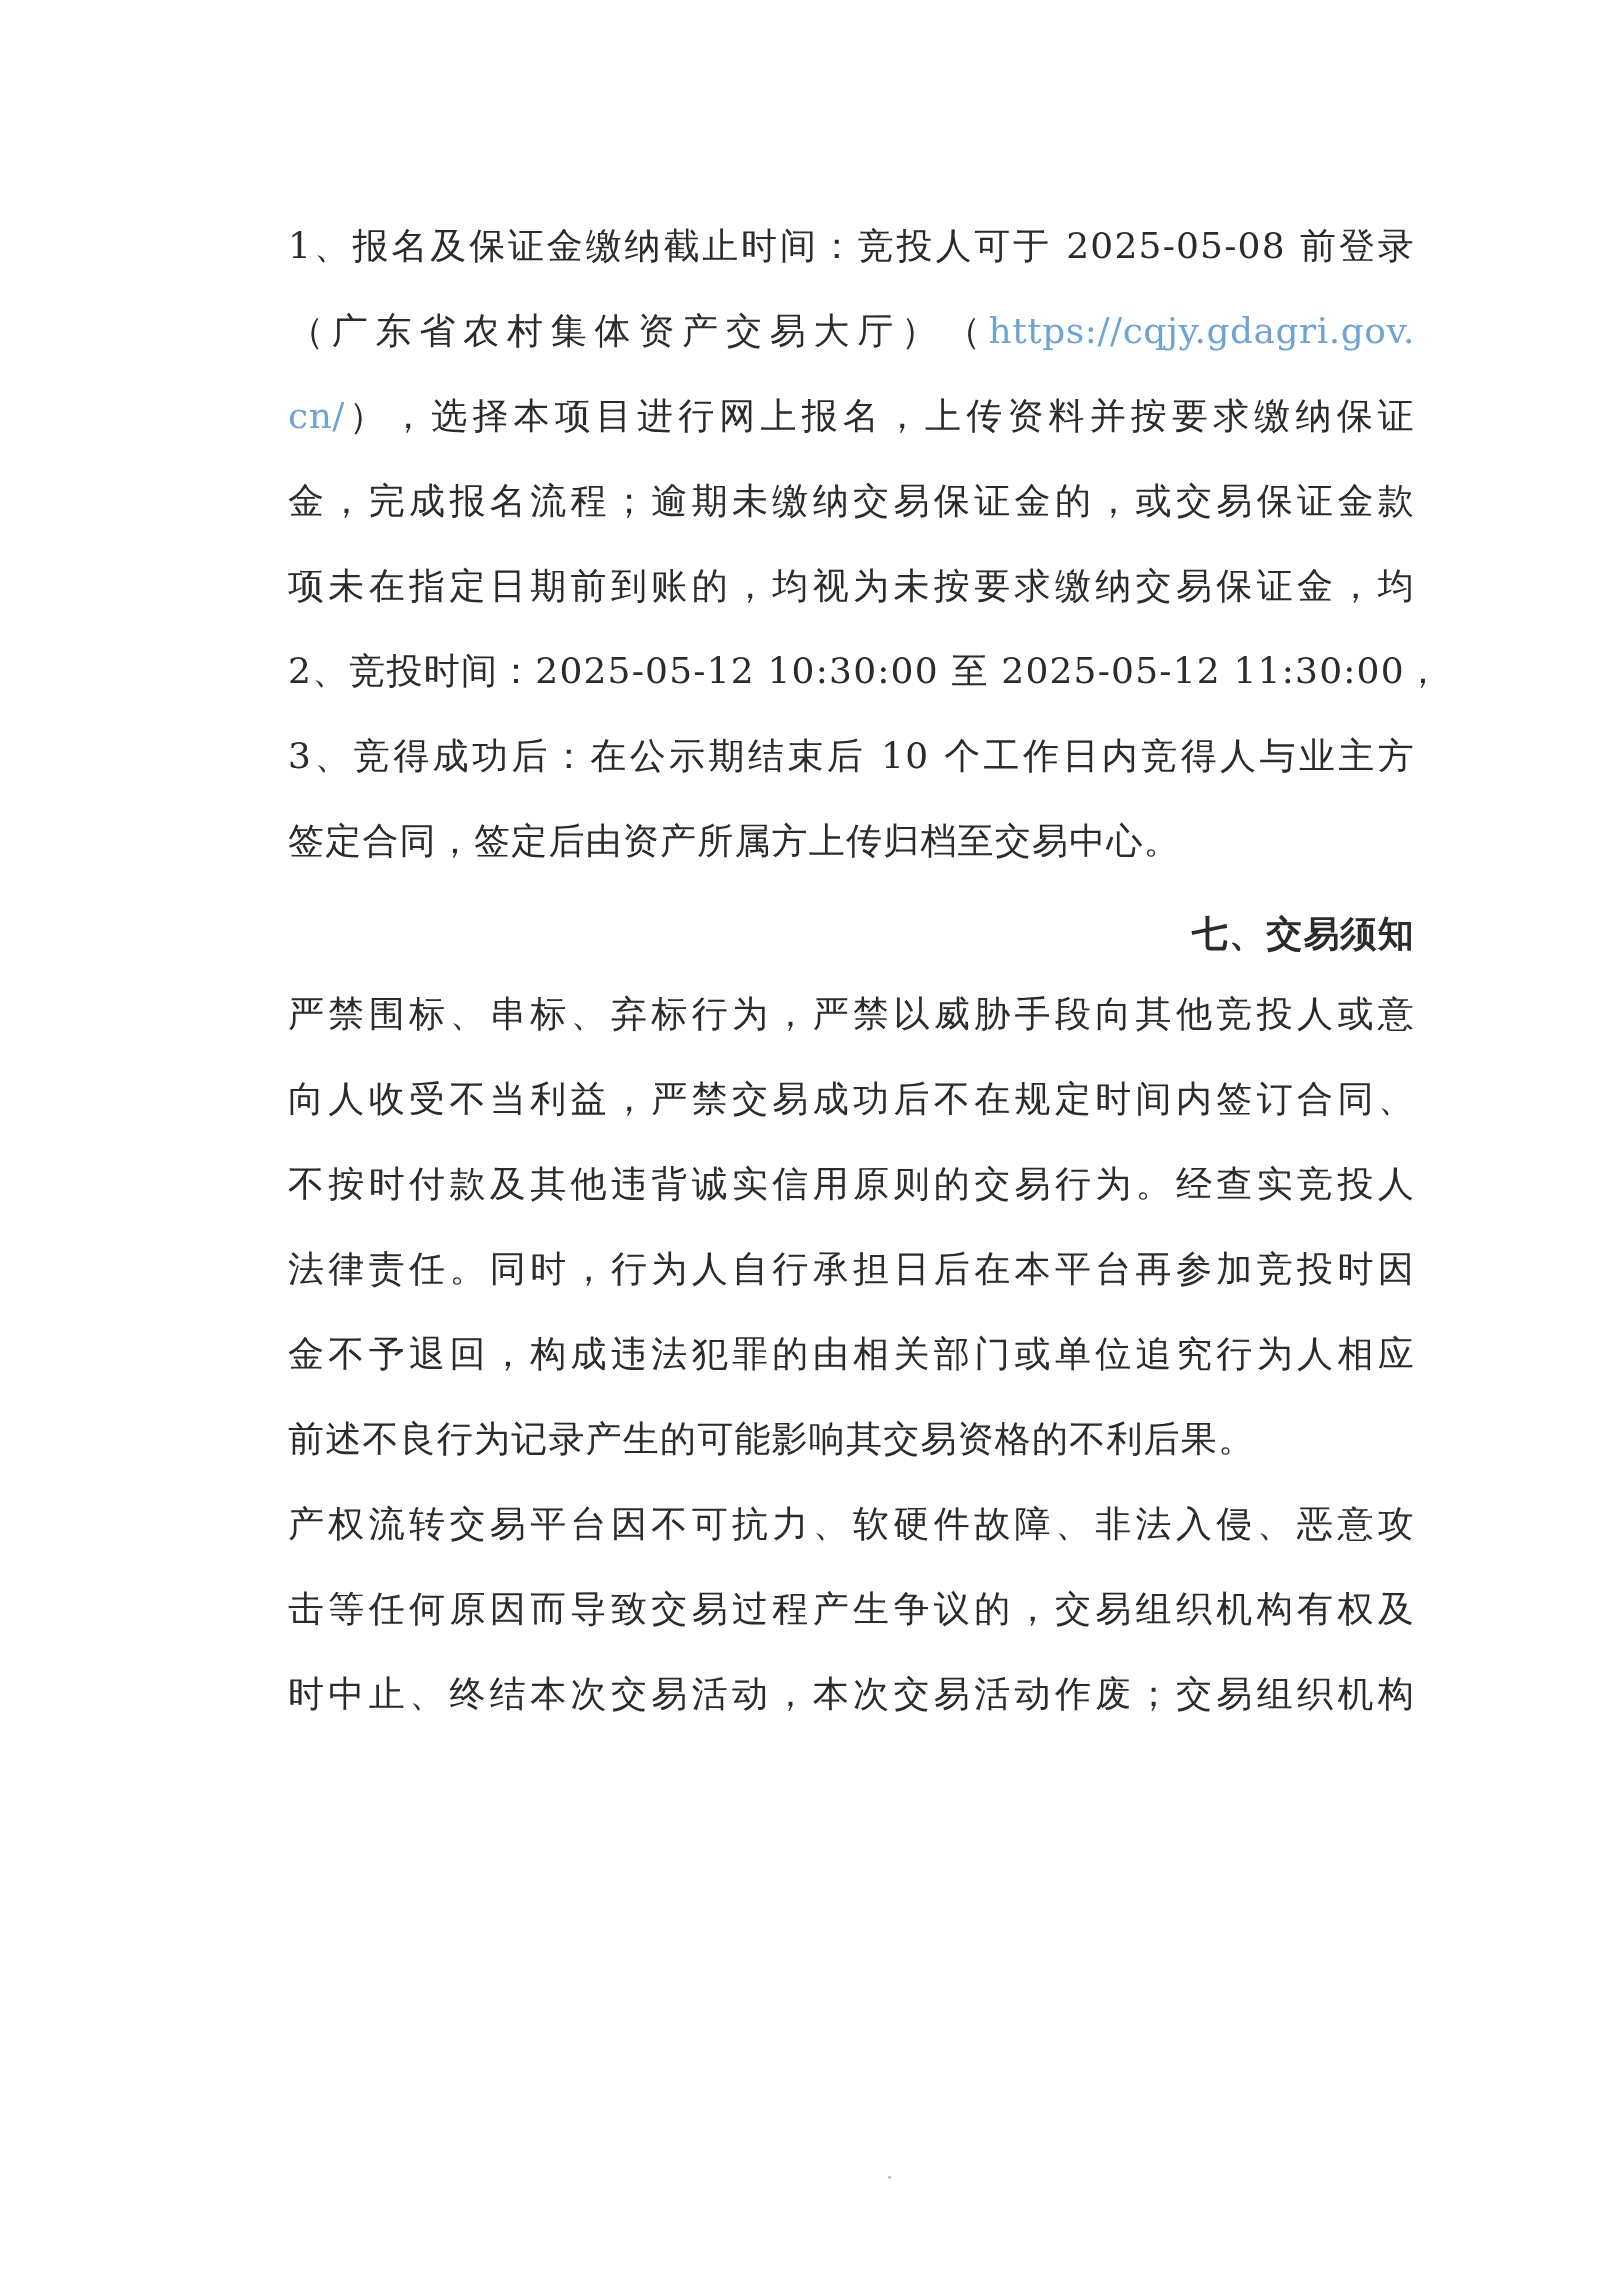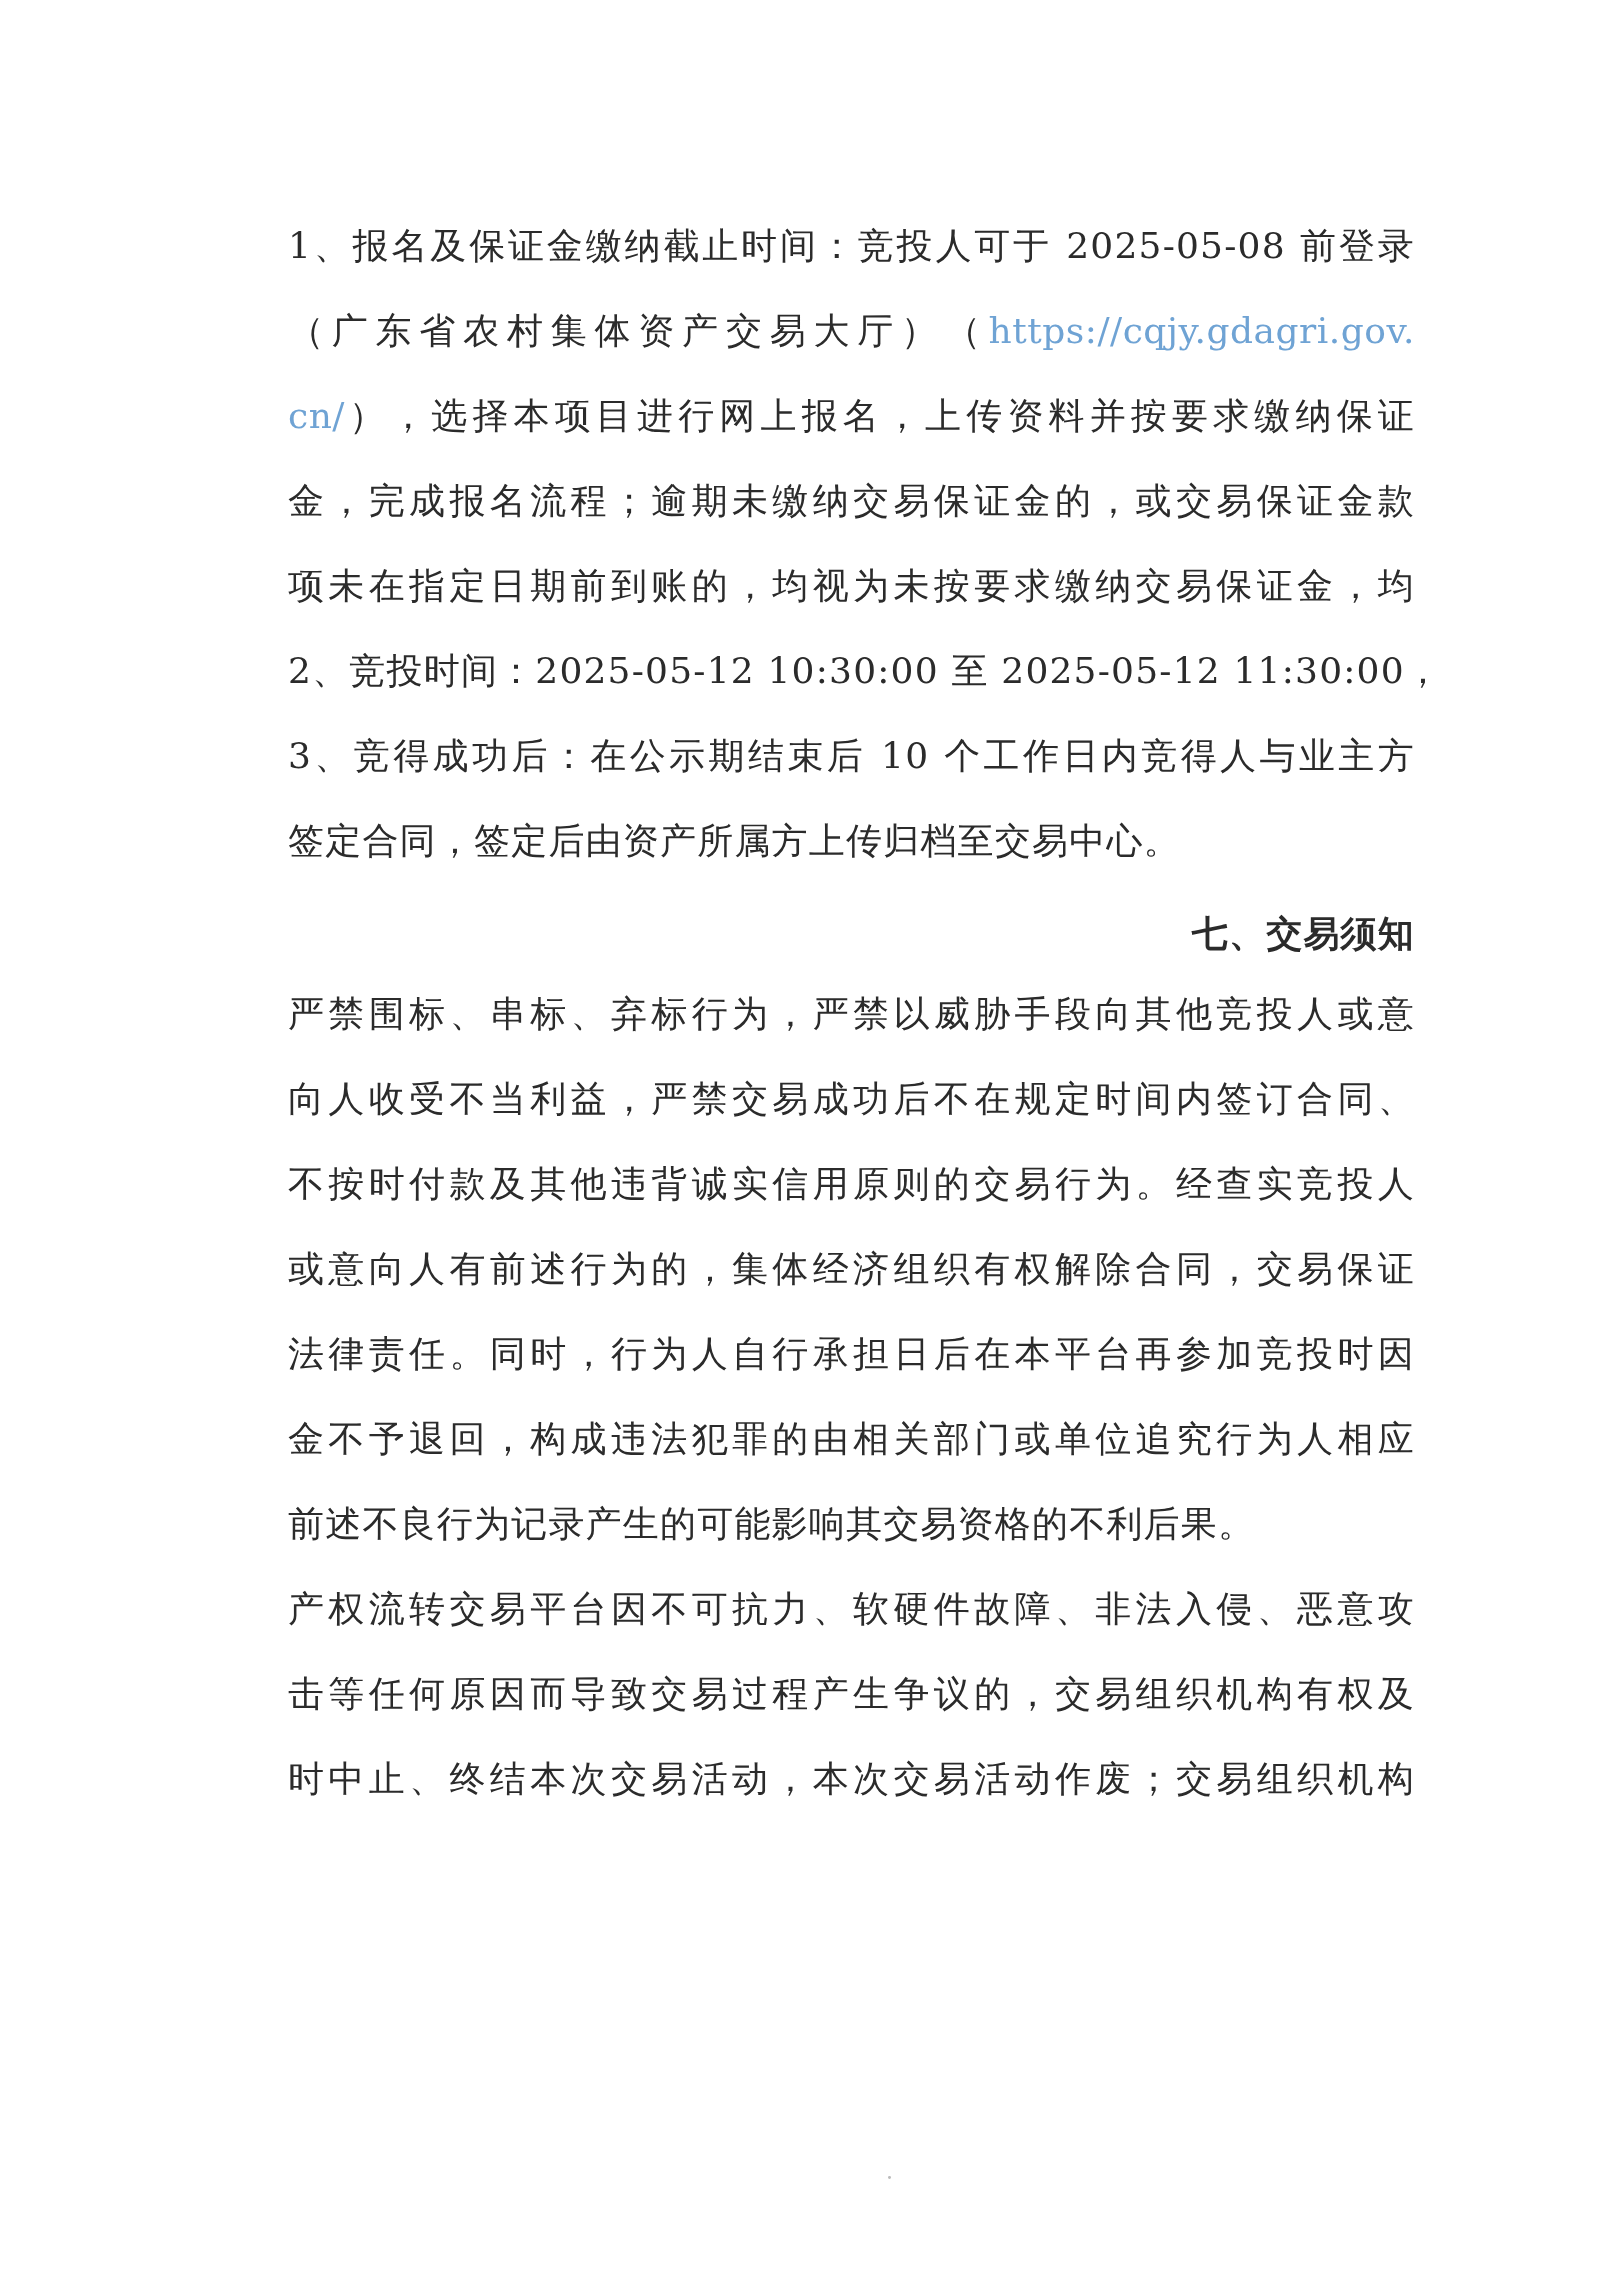--- a/index.html
+++ b/index.html
@@ -53,21 +53,20 @@
       <div class="line justify">3、竞得成功后：在公示期结束后 10 个工作日内竞得人与业主方</div>
       <div class="line">签定合同，签定后由资产所属方上传归档至交易中心。</div>
     </div>
 
     <div class="line heading">七、交易须知</div>
 
     <div>
       <div class="line justify">严禁围标、串标、弃标行为，严禁以威胁手段向其他竞投人或意</div>
       <div class="line justify">向人收受不当利益，严禁交易成功后不在规定时间内签订合同、</div>
       <div class="line justify">不按时付款及其他违背诚实信用原则的交易行为。经查实竞投人</div>
-      <div class="line justify">或意向人有前述行为的，集体经济组织有权解除合同，交易保证</div>
       <div class="line justify">法律责任。同时，行为人自行承担日后在本平台再参加竞投时因</div>
       <div class="line justify">金不予退回，构成违法犯罪的由相关部门或单位追究行为人相应</div>
       <div class="line">前述不良行为记录产生的可能影响其交易资格的不利后果。</div>
     </div>
 
     <div>
       <div class="line justify">产权流转交易平台因不可抗力、软硬件故障、非法入侵、恶意攻</div>
       <div class="line justify">击等任何原因而导致交易过程产生争议的，交易组织机构有权及</div>
       <div class="line justify">时中止、终结本次交易活动，本次交易活动作废；交易组织机构</div>
     </div>

